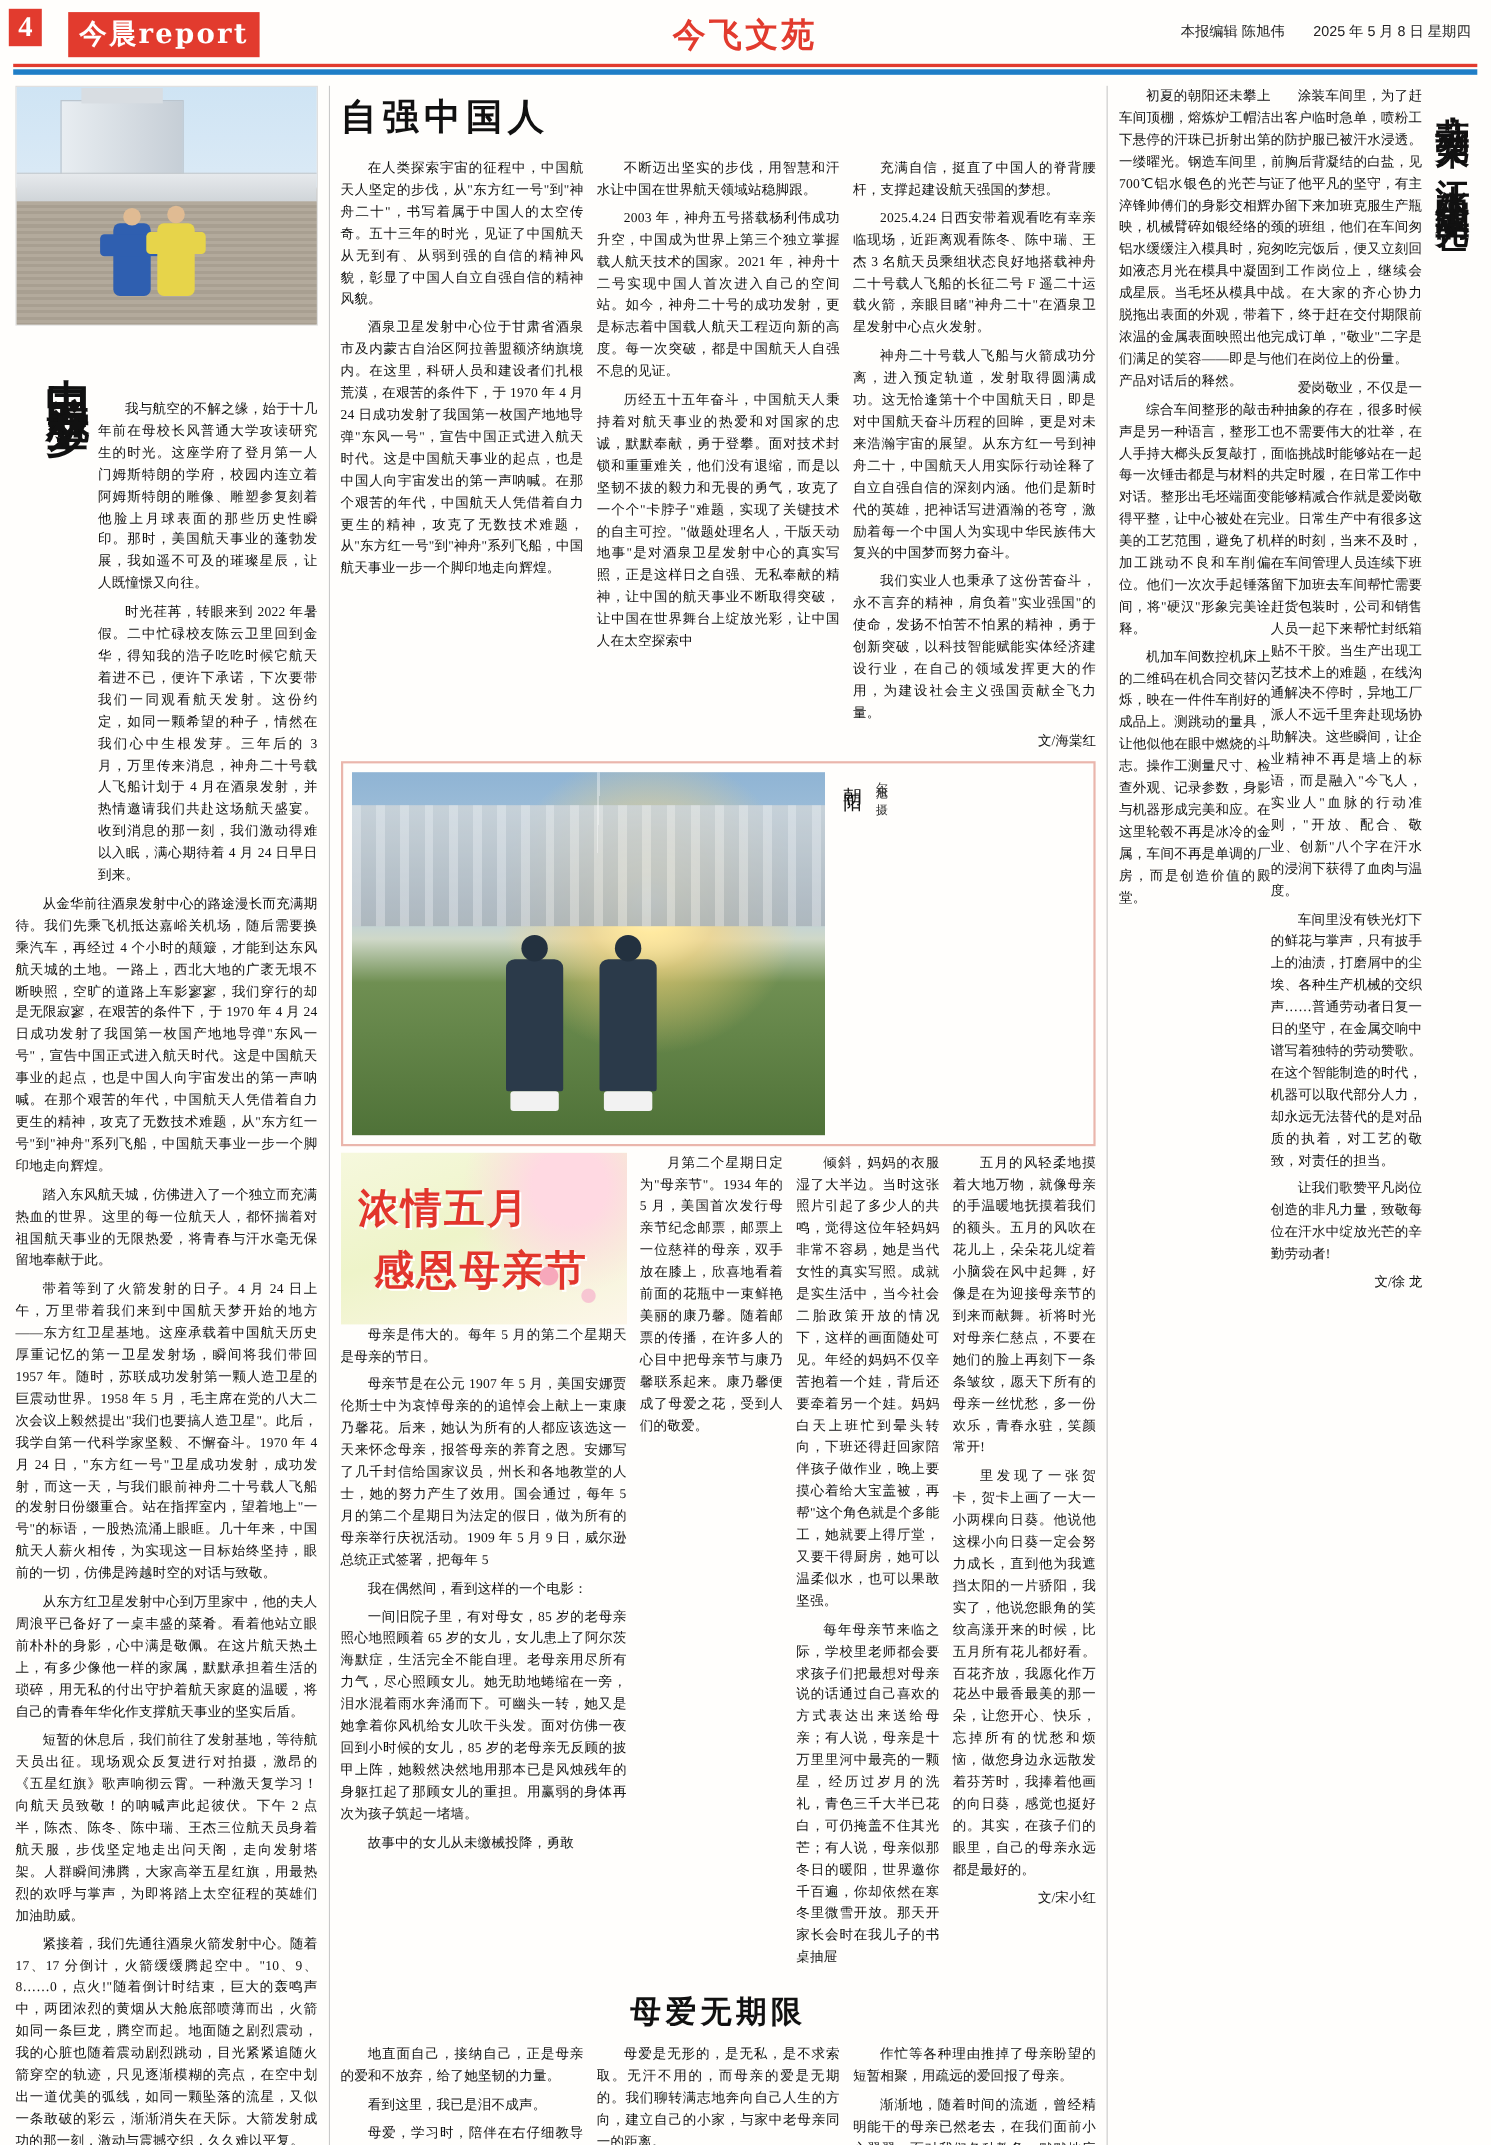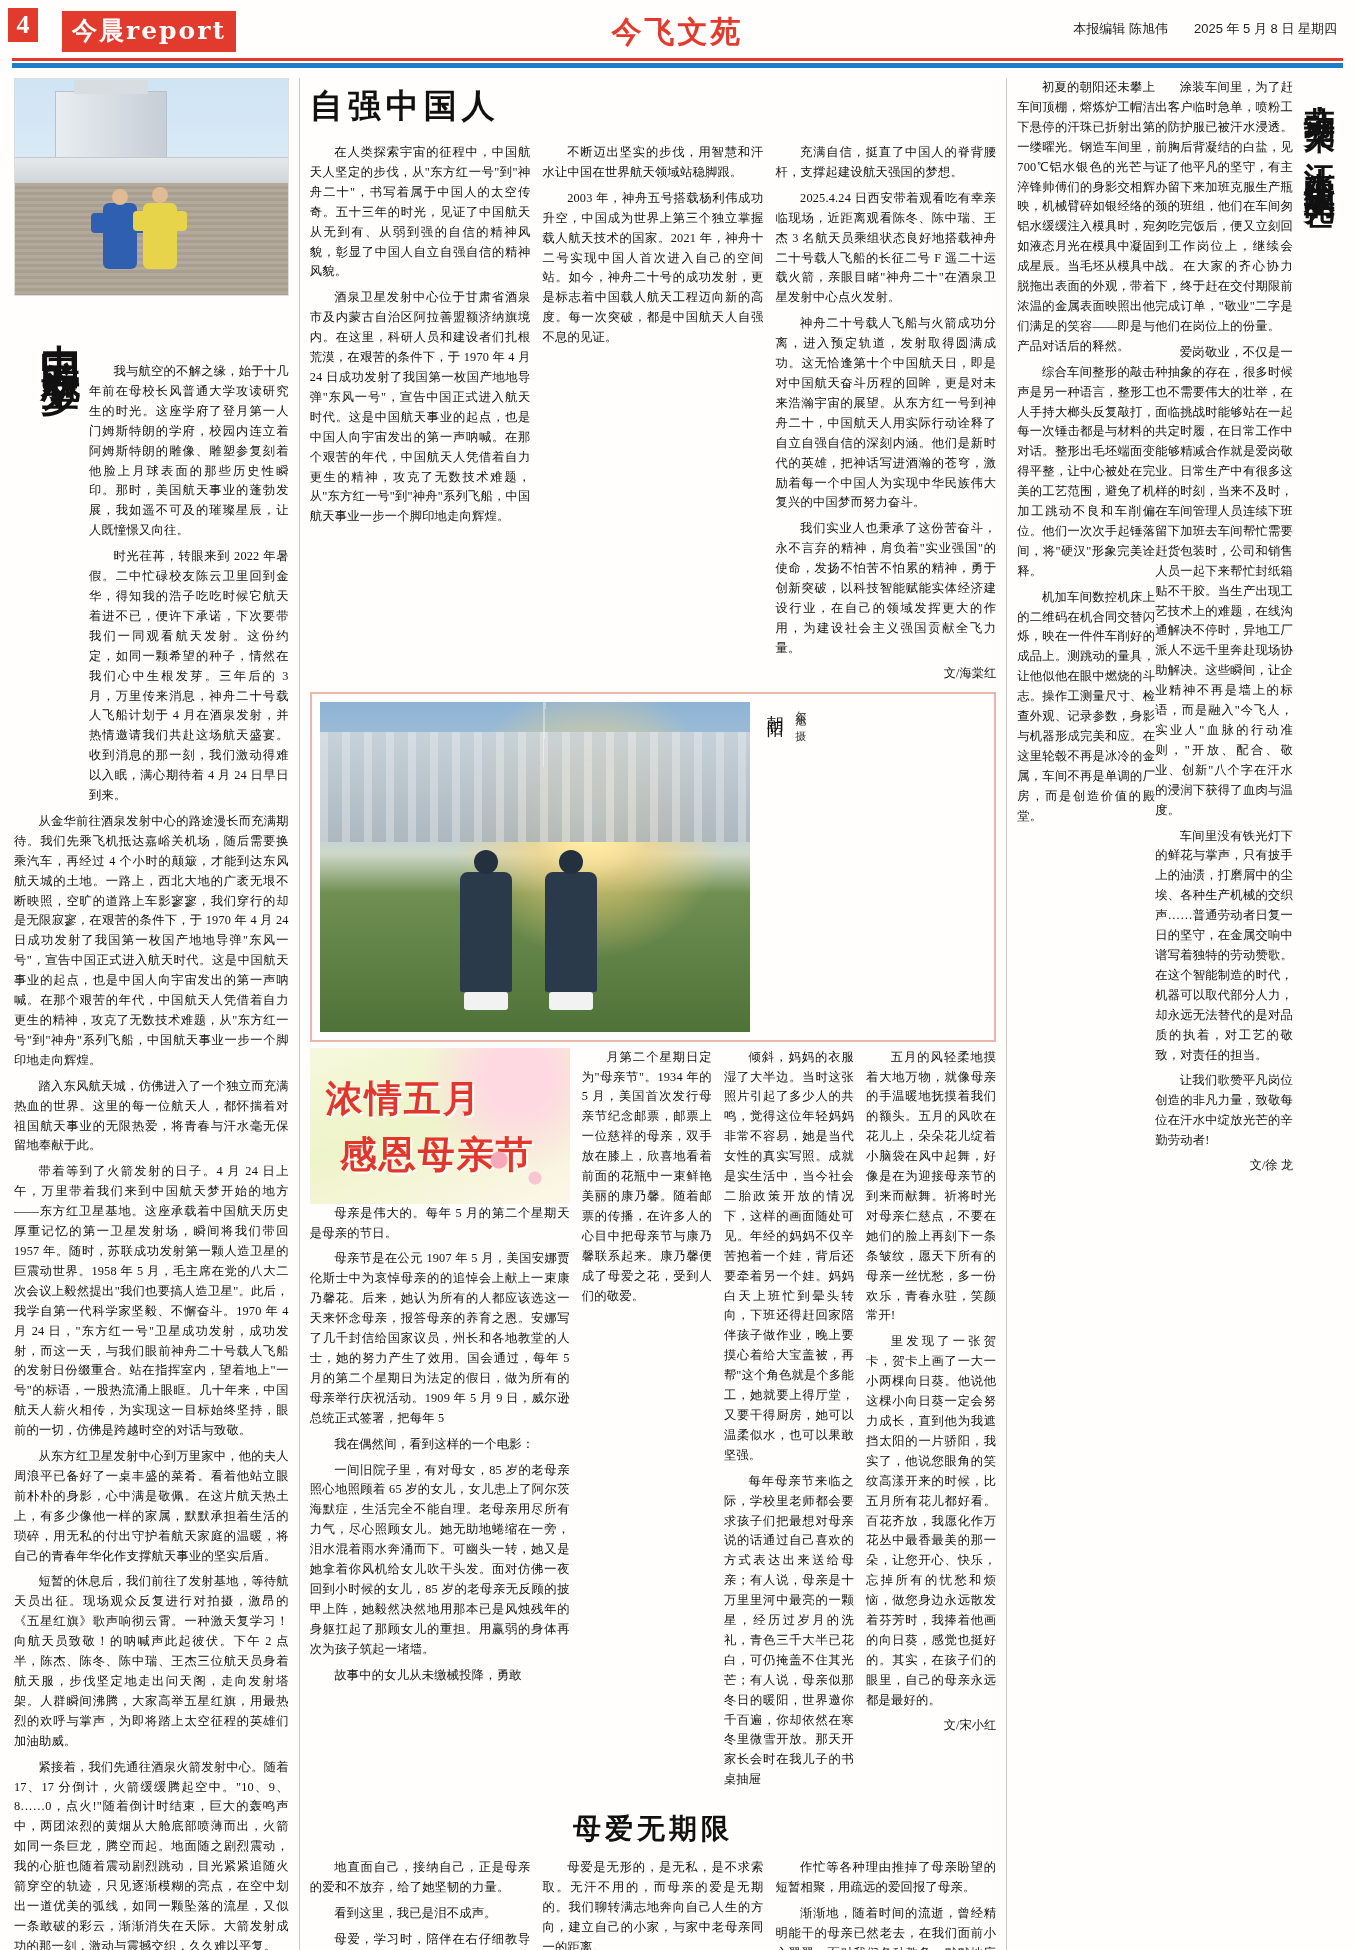--- a/index.html
+++ b/index.html
@@ -332,20 +332,21 @@
       <div class="headline">自强中国人</div>
 
       <div class="three">
         <div class="c">
           <p class="body-text">在人类探索宇宙的征程中，中国航天人坚定的步伐，从"东方红一号"到"神舟二十"，书写着属于中国人的太空传奇。五十三年的时光，见证了中国航天从无到有、从弱到强的自信的精神风貌，彰显了中国人自立自强自信的精神风貌。</p>
           <p class="body-text">酒泉卫星发射中心位于甘肃省酒泉市及内蒙古自治区阿拉善盟额济纳旗境内。在这里，科研人员和建设者们扎根荒漠，在艰苦的条件下，于 1970 年 4 月 24 日成功发射了我国第一枚国产地地导弹"东风一号"，宣告中国正式进入航天时代。这是中国航天事业的起点，也是中国人向宇宙发出的第一声呐喊。在那个艰苦的年代，中国航天人凭借着自力更生的精神，攻克了无数技术难题，从"东方红一号"到"神舟"系列飞船，中国航天事业一步一个脚印地走向辉煌。</p>
         </div>
         <div class="c">
           <p class="body-text">不断迈出坚实的步伐，用智慧和汗水让中国在世界航天领域站稳脚跟。</p>
           <p class="body-text">2003 年，神舟五号搭载杨利伟成功升空，中国成为世界上第三个独立掌握载人航天技术的国家。2021 年，神舟十二号实现中国人首次进入自己的空间站。如今，神舟二十号的成功发射，更是标志着中国载人航天工程迈向新的高度。每一次突破，都是中国航天人自强不息的见证。</p>
+          <p class="body-text">历经五十五年奋斗，中国航天人秉持着对航天事业的热爱和对国家的忠诚，默默奉献，勇于登攀。面对技术封锁和重重难关，他们没有退缩，而是以坚韧不拔的毅力和无畏的勇气，攻克了一个个"卡脖子"难题，实现了关键技术的自主可控。"做题处理名人，干版天动地事"是对酒泉卫星发射中心的真实写照，正是这样日之自强、无私奉献的精神，让中国的航天事业不断取得突破，让中国在世界舞台上绽放光彩，让中国人在太空探索中</p>
         </div>
         <div class="c">
           <p class="body-text">充满自信，挺直了中国人的脊背腰杆，支撑起建设航天强国的梦想。</p>
           <p class="body-text">2025.4.24 日西安带着观看吃有幸亲临现场，近距离观看陈冬、陈中瑞、王杰 3 名航天员乘组状态良好地搭载神舟二十号载人飞船的长征二号 F 遥二十运载火箭，亲眼目睹"神舟二十"在酒泉卫星发射中心点火发射。</p>
           <p class="body-text">神舟二十号载人飞船与火箭成功分离，进入预定轨道，发射取得圆满成功。这无恰逢第十个中国航天日，即是对中国航天奋斗历程的回眸，更是对未来浩瀚宇宙的展望。从东方红一号到神舟二十，中国航天人用实际行动诠释了自立自强自信的深刻内涵。他们是新时代的英雄，把神话写进酒瀚的苍穹，激励着每一个中国人为实现中华民族伟大复兴的中国梦而努力奋斗。</p>
           <p class="body-text">我们实业人也秉承了这份苦奋斗，永不言弃的精神，肩负着"实业强国"的使命，发扬不怕苦不怕累的精神，勇于创新突破，以科技智能赋能实体经济建设行业，在自己的领域发挥更大的作用，为建设社会主义强国贡献全飞力量。</p>
           <div class="byline">文/海棠红</div>
         </div>
       </div>
 

